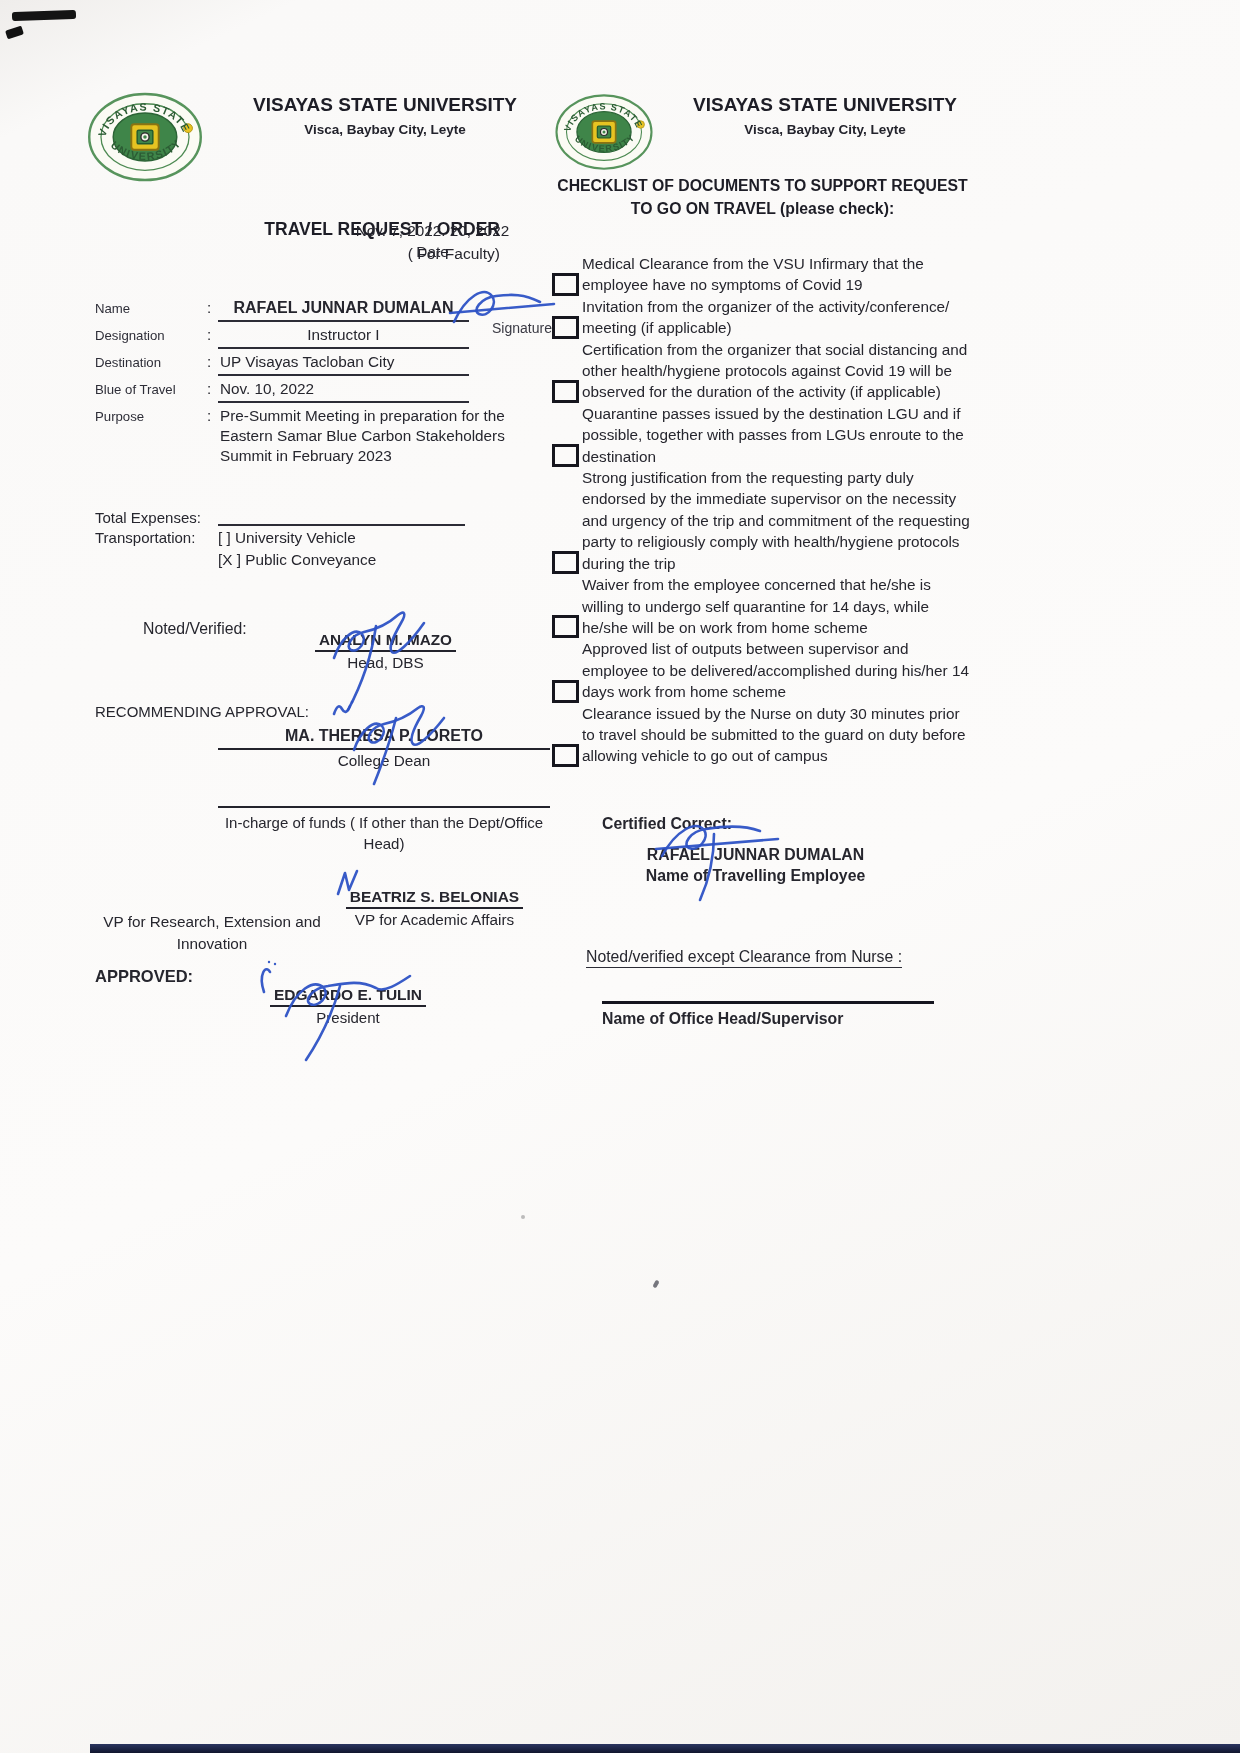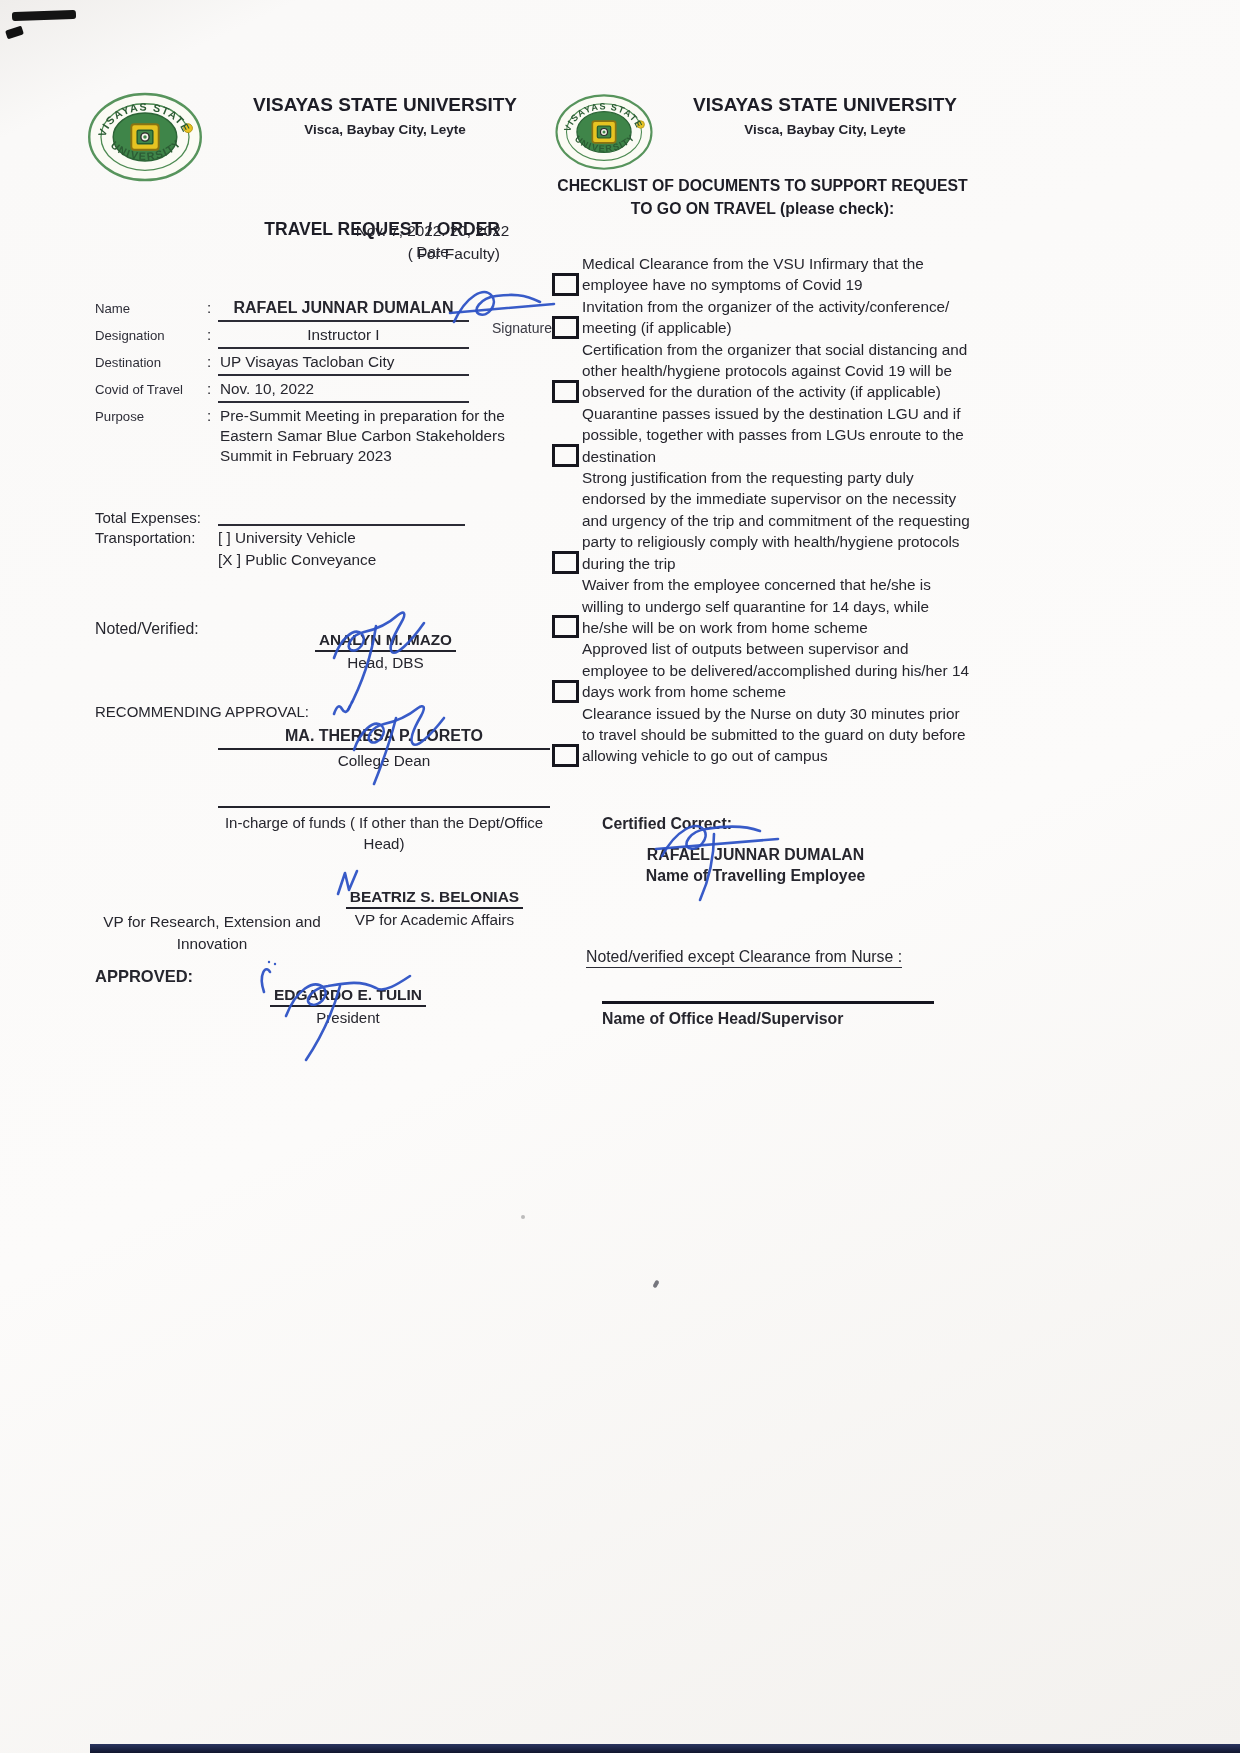--- a/index.html
+++ b/index.html
@@ -35,21 +35,21 @@
   .fval.no-line{border-bottom:none;width:300px;}
   .sig-caption{left:492px;top:320px;font-size:14px;color:#3a3a44;}
   
   .expenses{left:95px;top:504px;width:480px;}
   .erow{display:flex;align-items:flex-end;height:22px;margin-bottom:1px;}
   .erow.tall{align-items:flex-start;height:auto;}
   .elabel{width:123px;font-size:15px;}
   .eline{width:247px;border-bottom:2px solid #2c2c36;height:18px;}
   .opts{font-size:15.3px;line-height:22px;}
   
-  .plain-label{font-size:15.8px;}
+  .plain-label{font-size:15.8px;margin-left:48px;}
   .sign-block{text-align:center;}
   .sig-name{font-weight:bold;font-size:15.3px;border-bottom:2px solid #23232c;display:inline-block;padding:0 4px 1px;}
   .sig-title{font-size:15.3px;margin-top:2px;}
   .loreto{left:218px;top:727px;width:332px;}
   .loreto .big-name{font-weight:bold;font-size:16px;border-bottom:2px solid #23232c;padding-bottom:3px;}
   .incharge{left:218px;top:806px;width:332px;border-top:2px solid #23232c;text-align:center;font-size:15px;line-height:21px;padding-top:4px;}
   .vp-left{left:92px;top:911px;width:240px;text-align:center;font-size:15.3px;line-height:22px;}
   .approved-label{left:95px;top:967px;font-weight:bold;font-size:16.5px;}
   
   .r-title{left:550px;top:174px;width:425px;text-align:center;font-weight:bold;font-size:15.8px;line-height:23px;color:#1d1d26;}
@@ -123,21 +123,21 @@
       <div class="flabel">Designation</div>
       <div class="fcolon">:</div>
       <div class="fval center">Instructor I</div>
     </div>
     <div class="frow">
       <div class="flabel">Destination</div>
       <div class="fcolon">:</div>
       <div class="fval">UP Visayas Tacloban City</div>
     </div>
     <div class="frow">
-      <div class="flabel">Covid of Travel</div>
+      <div class="flabel">Blue of Travel</div>
       <div class="fcolon">:</div>
       <div class="fval">Nov. 10, 2022</div>
     </div>
     <div class="frow">
       <div class="flabel">Purpose</div>
       <div class="fcolon">:</div>
       <div class="fval no-line">Pre-Summit Meeting in preparation for the Eastern Samar Blue Carbon Stakeholders Summit in February 2023</div>
     </div>
   </div>
 

